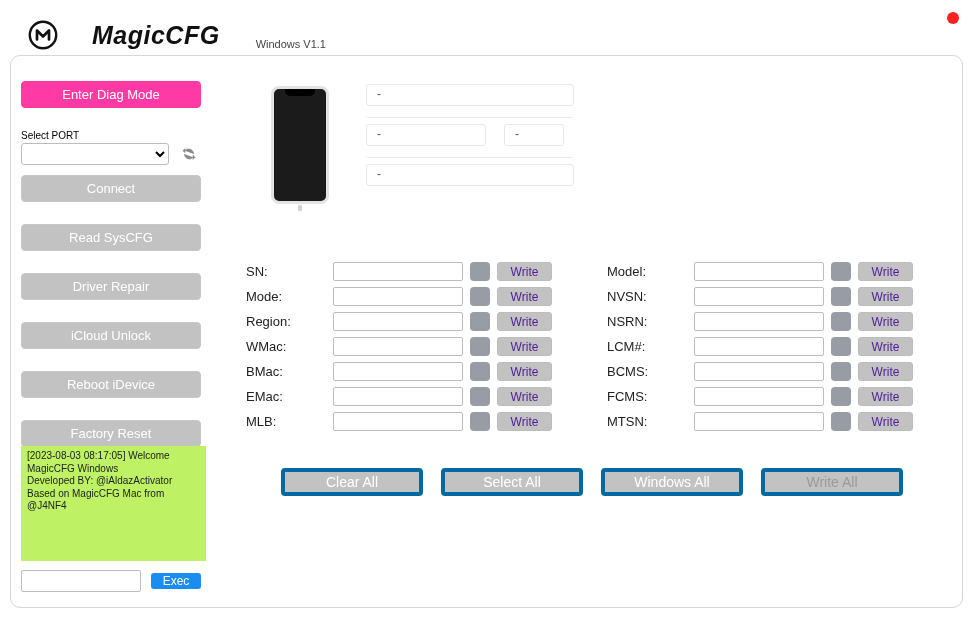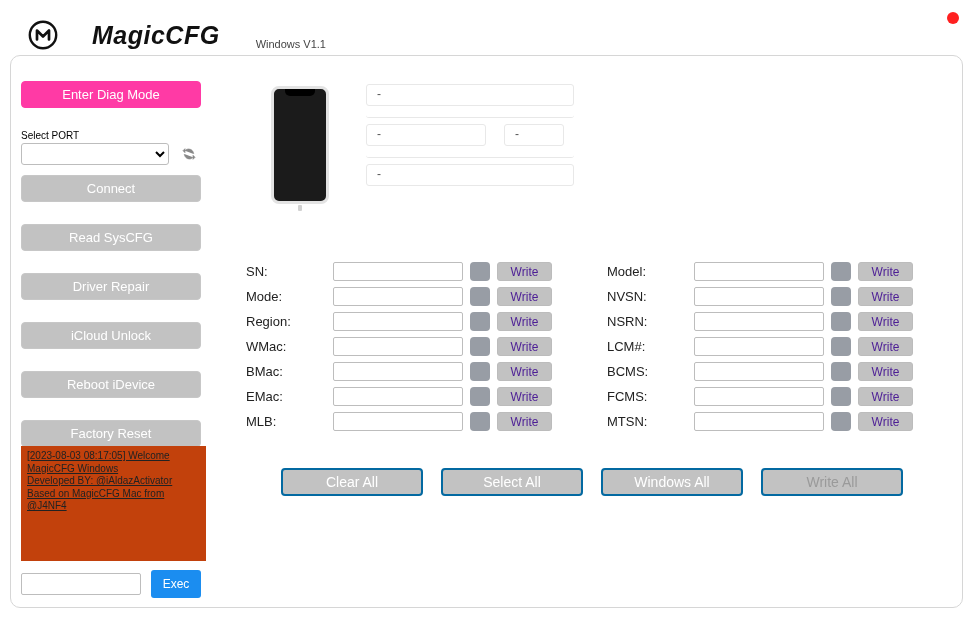--- a/index.html
+++ b/index.html
@@ -105,47 +105,46 @@
       width: 20px; height: 20px;
       display:flex; align-items:center; justify-content:center;
       color:#666; cursor:pointer;
     }
     .log-box {
       position: absolute;
       left: 10px;
       top: 390px;
       width: 185px;
       height: 115px;
-      background: #c2410c;
+      background: #bef264;
       font-size: 10px;
       color: #222;
       padding: 4px 6px;
       line-height: 1.25;
       overflow: hidden;
-      text-decoration: underline;
     }
     .exec-row {
       position: absolute;
       left: 10px;
       top: 514px;
       display: flex;
       gap: 10px;
       align-items: center;
     }
     .exec-input {
       width: 120px;
       height: 22px;
       border: 1px solid #bdbdbd;
       border-radius: 2px;
       padding: 0 4px;
       font-size: 12px;
     }
     .exec-btn {
       width: 50px;
-      height: 28px;
+      height: 16px;
       background: #1b8df0;
       color: #fff;
       font-size: 12px;
       border: none;
       border-radius: 3px;
       cursor: pointer;
       display:flex; align-items:center; justify-content:center;
     }
     
     .device-area {
@@ -242,21 +241,21 @@
       left: 270px;
       top: 412px;
       display: flex;
       gap: 18px;
     }
     .big-btn {
       width: 142px;
       height: 28px;
       background: #c2c2c2;
       color: #fff;
-      border: 2px solid #0369a1;
+      border: 4px solid #0369a1;
       border-radius: 4px;
       font-size: 14px;
       display:flex; align-items:center; justify-content:center;
       cursor: pointer;
     }
     .big-btn.ghost { color: #9a9a9a; }
   </style>
 </head>
 <body>
 

